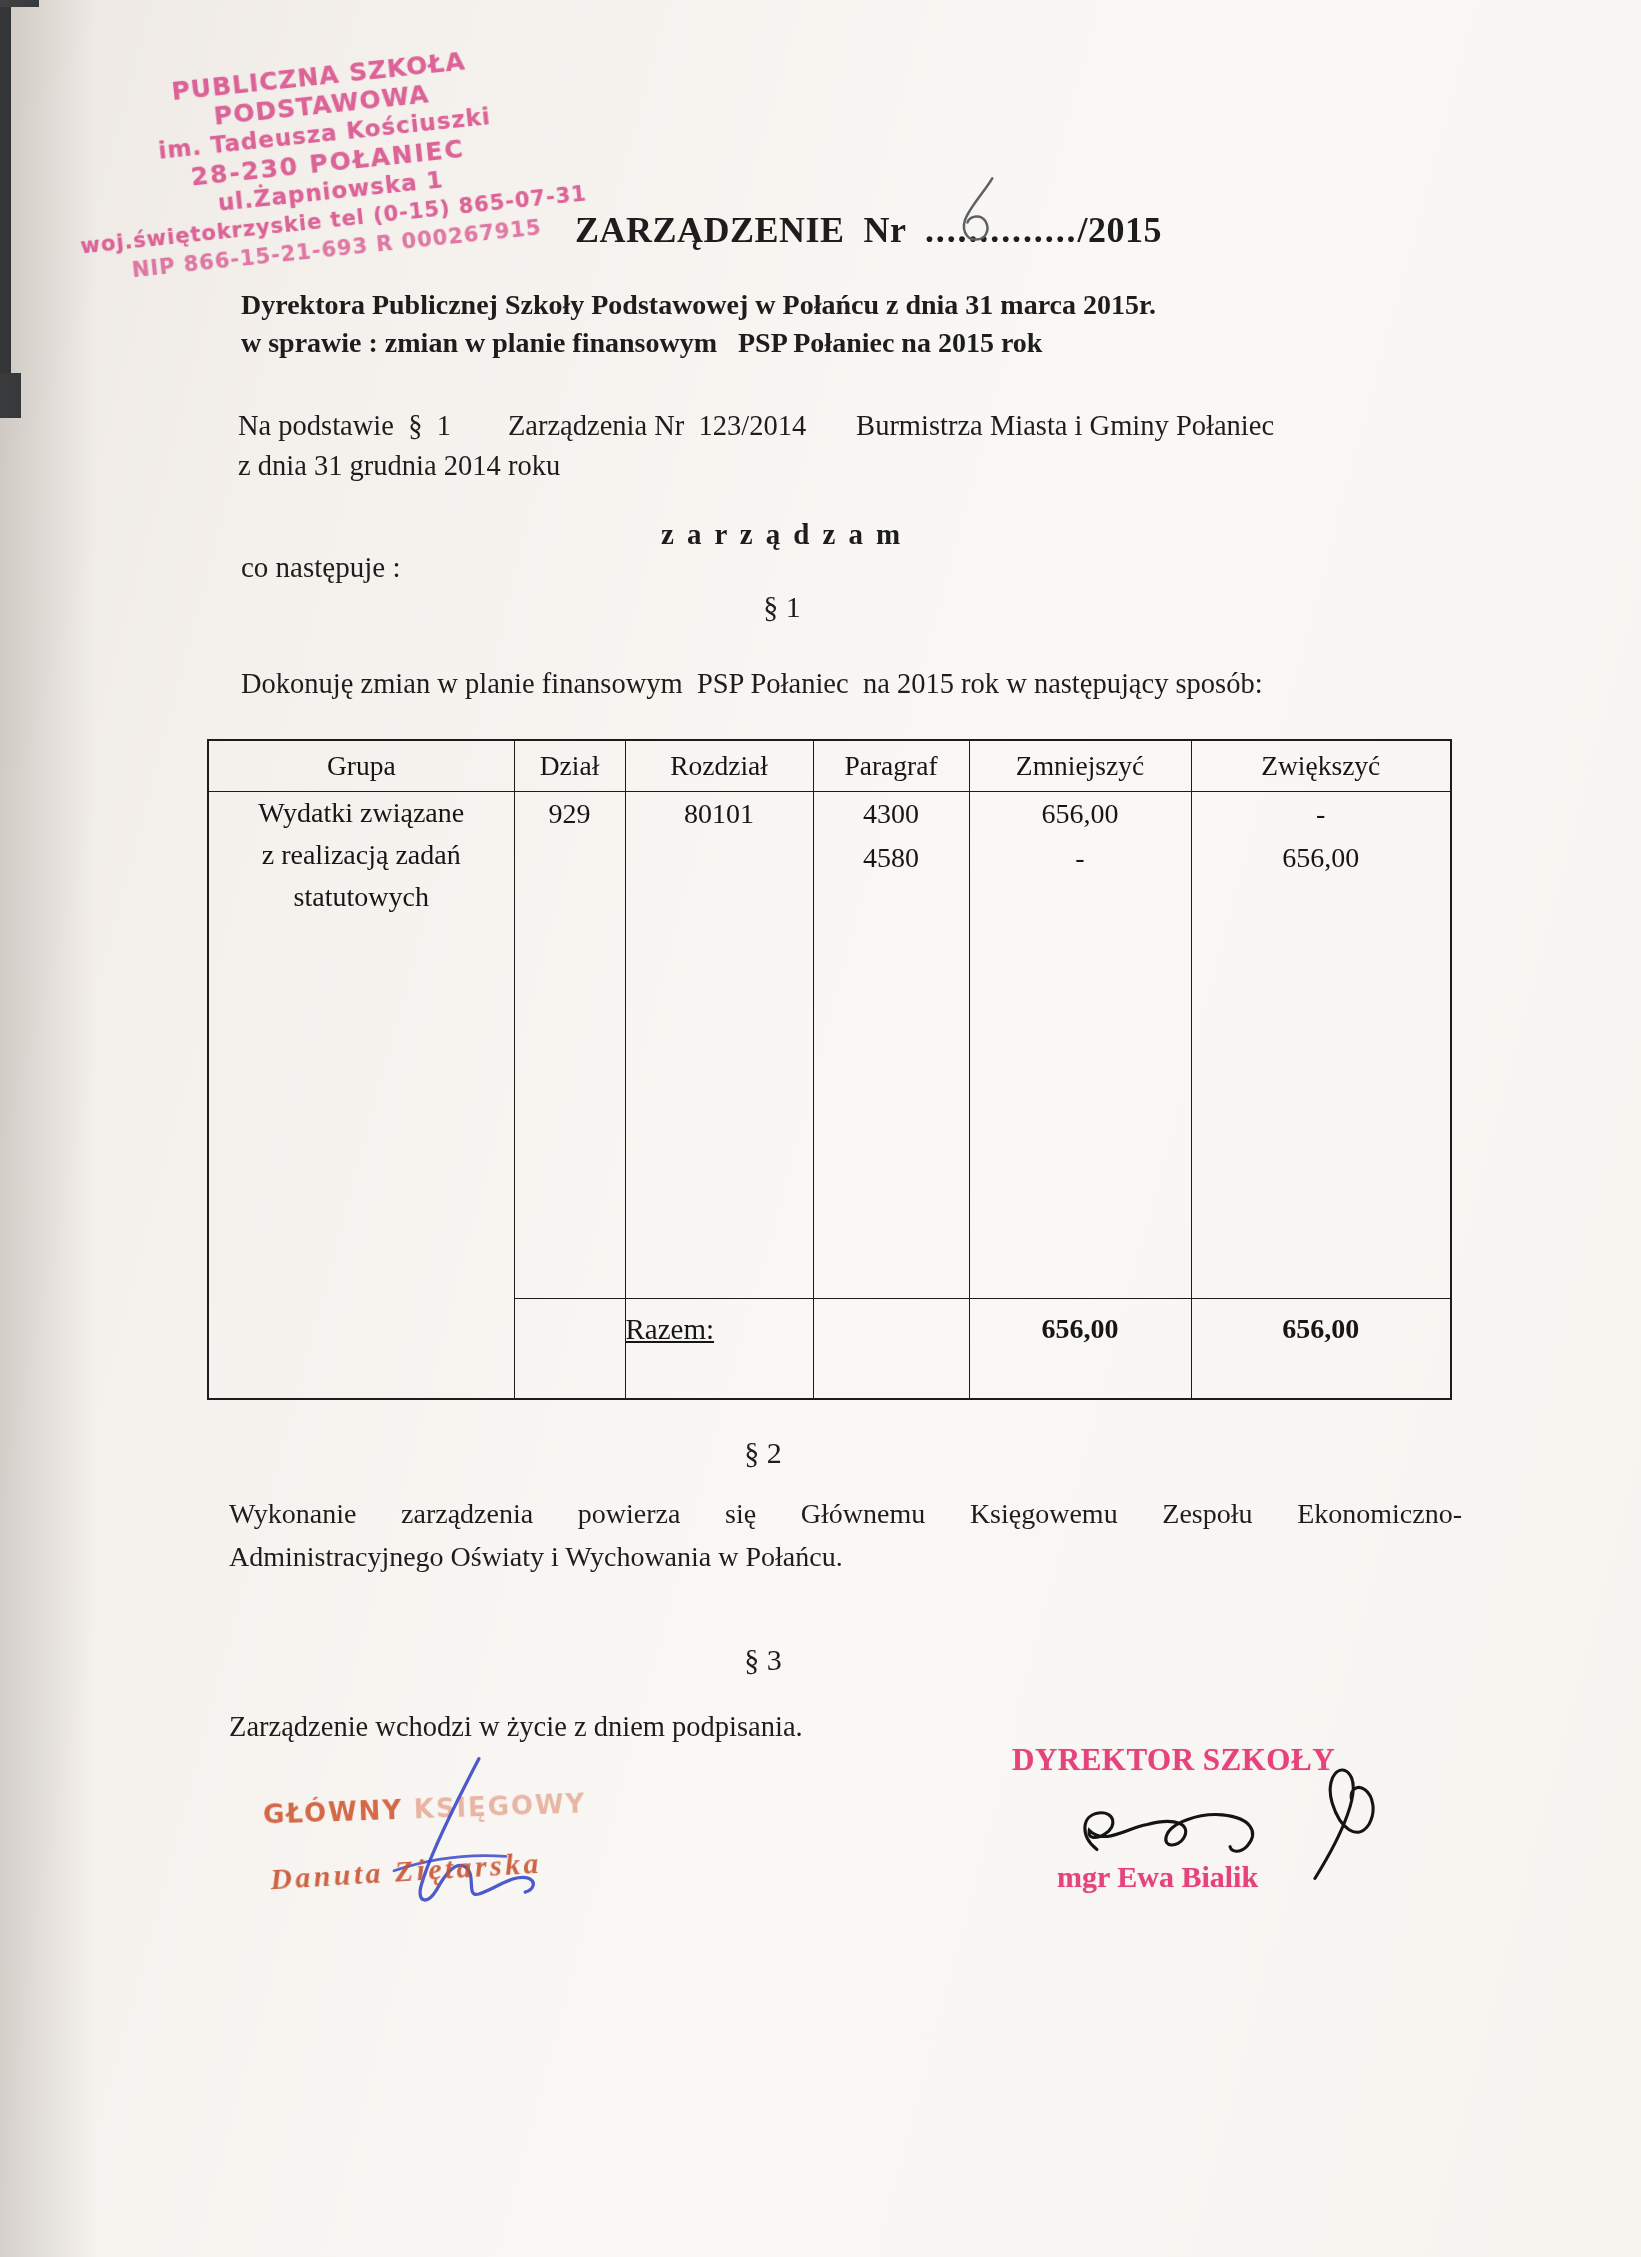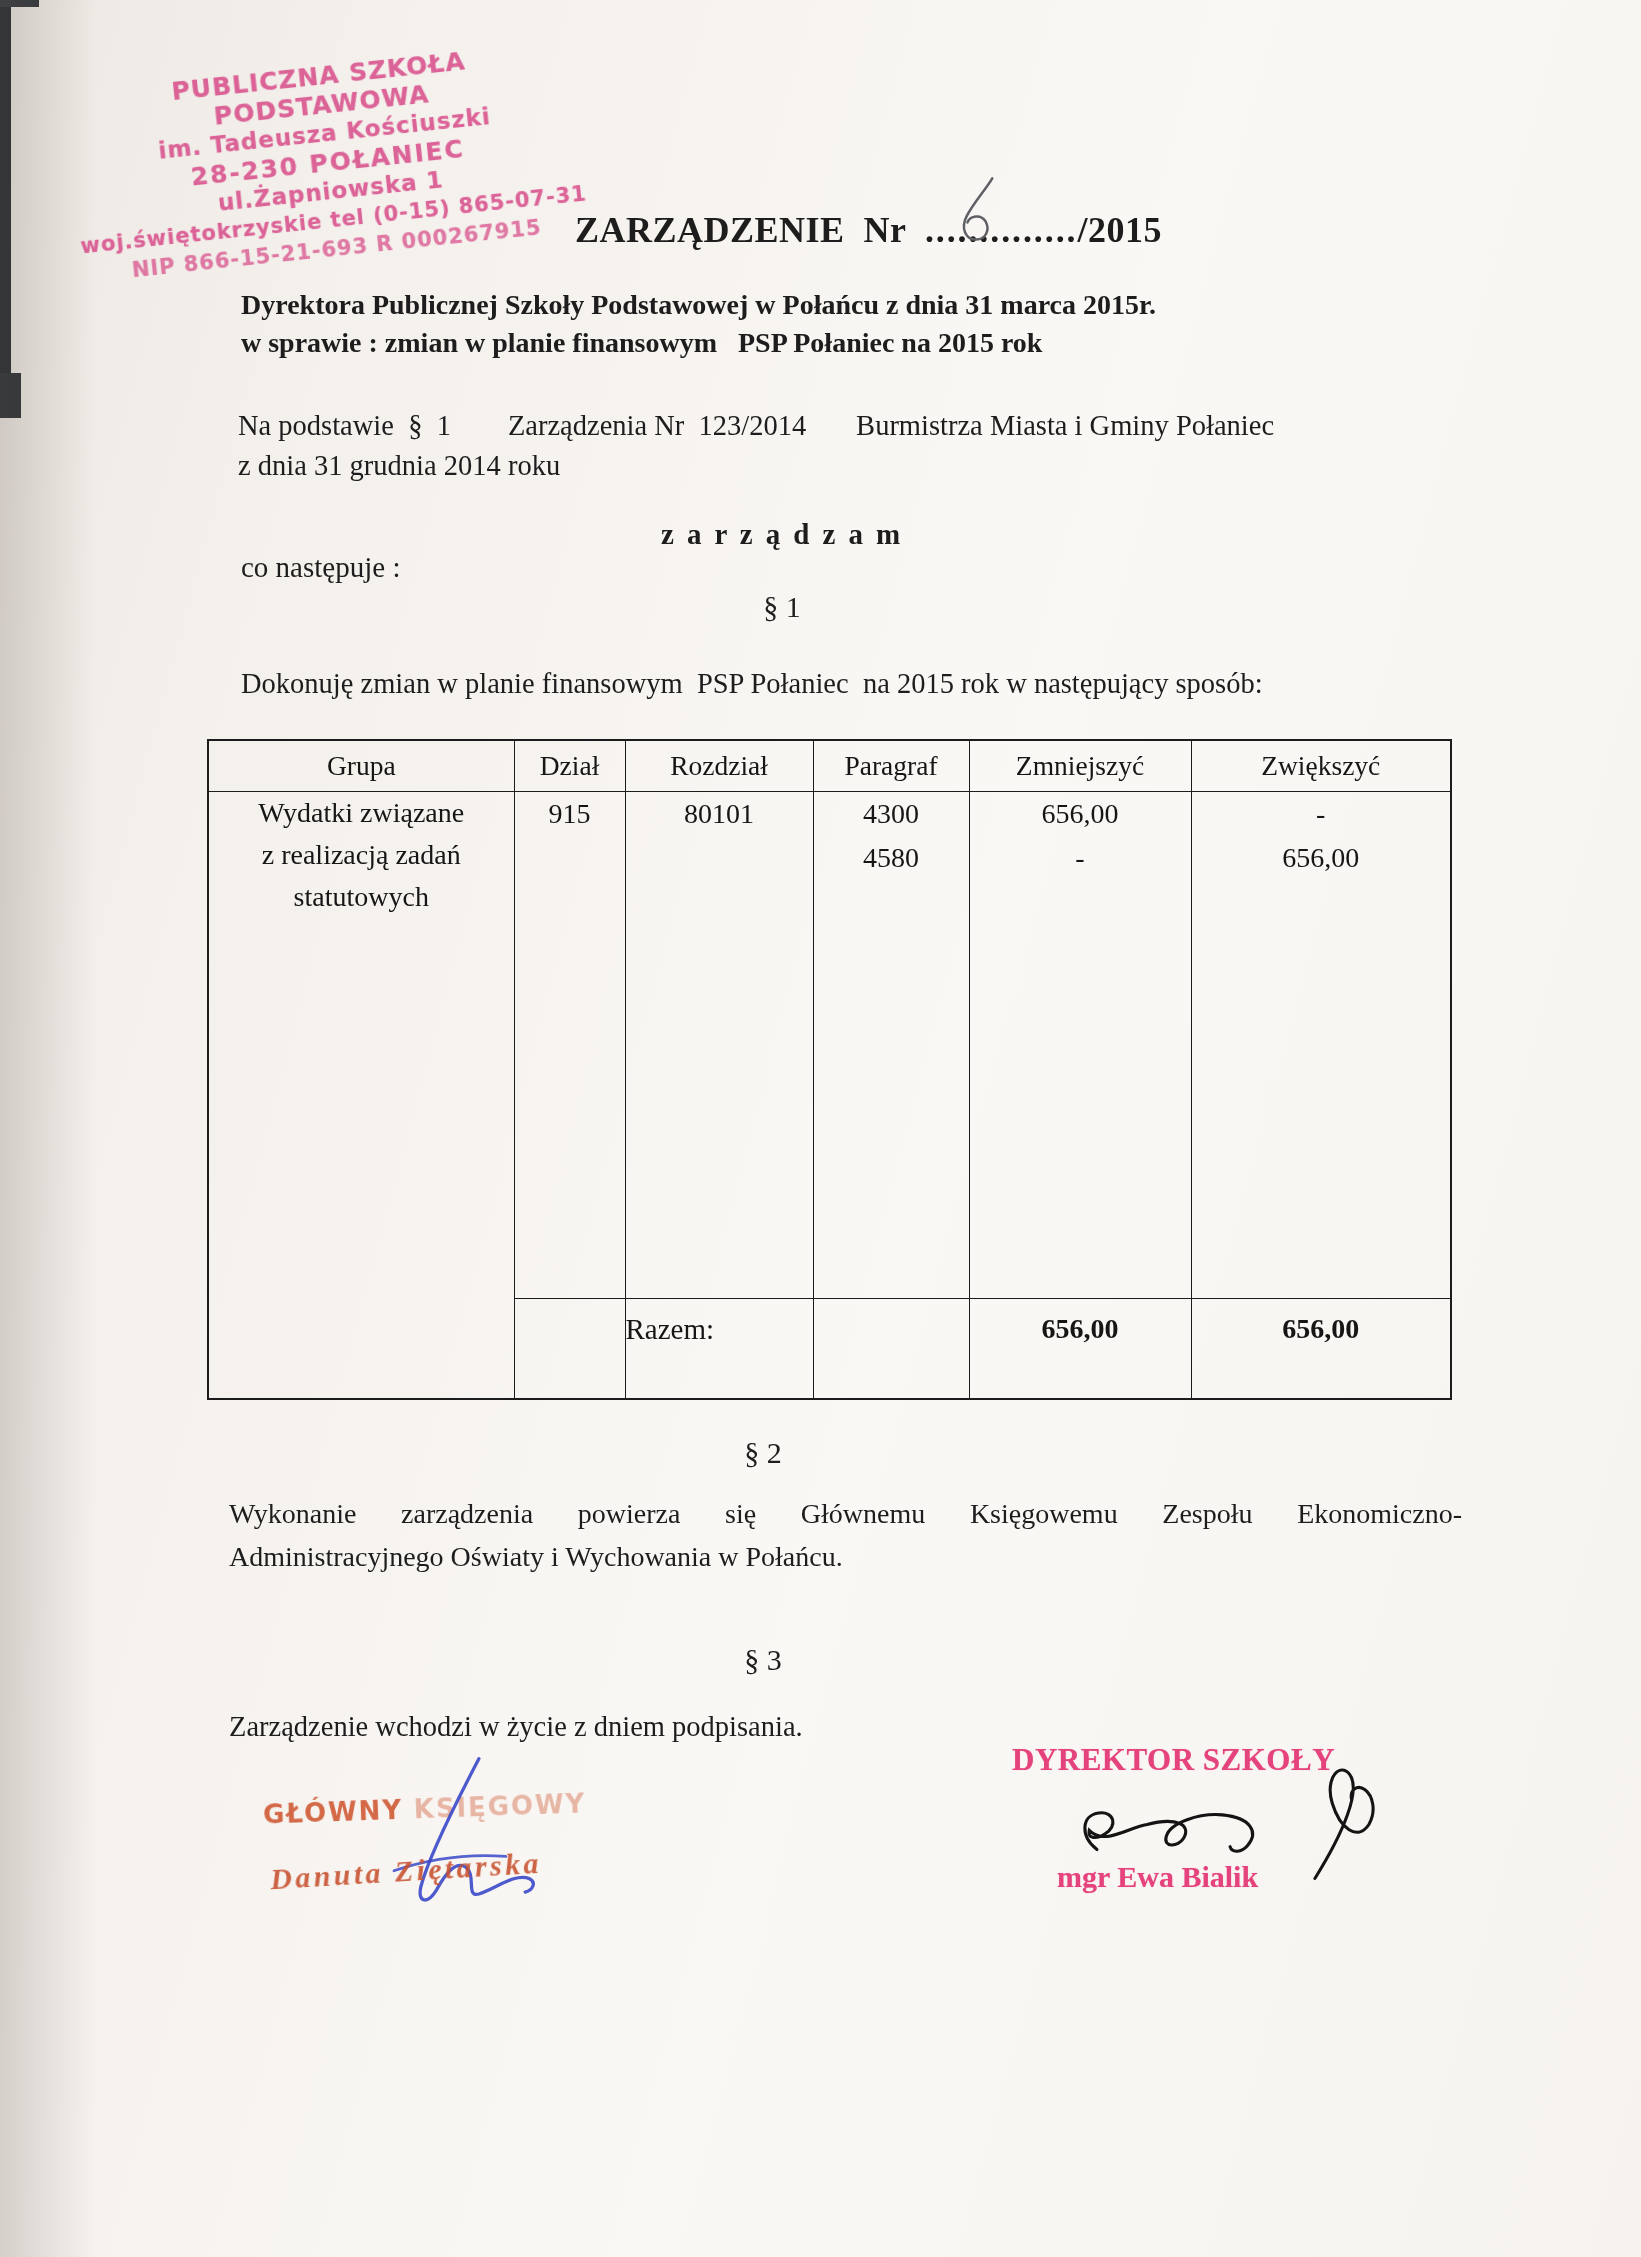--- a/index.html
+++ b/index.html
@@ -49,21 +49,21 @@
   .s3-body{left:229px;top:1711px;width:1062px;font-size:28.5px;}
   
   .changes-table{left:207px;top:739px;border-collapse:collapse;table-layout:fixed;
     font-size:28px;color:#161616;}
   .changes-table td,.changes-table th{border:1.9px solid #1c1c1c;padding:0;vertical-align:top;}
   .changes-table{border:2.9px solid #1c1c1c;}
   .changes-table th{height:50px;font-weight:400;font-size:27.5px;vertical-align:middle;}
   .cell-grupa{text-align:center;padding-top:41px;line-height:42px;}
   .num-cell{text-align:center;padding-top:41px;line-height:44px;}
   .razem-row td{height:85px;padding-top:13.5px;}
-  .razem-label{text-align:left;padding-left:13.5px;font-size:29px;}
+  .razem-label{text-align:left;padding-left:13.5px;font-size:29px;text-decoration:underline;}
   .razem-num{text-align:center;font-weight:700;}
   
   .director-role{left:1012px;top:1742px;width:328px;font-size:31px;font-weight:600;
     color:#e5437d;letter-spacing:0.5px;text-shadow:0 0 1px rgba(229,67,125,.4);}
   .director-name{left:1057px;top:1860px;font-size:30px;font-weight:600;color:#e5437d;
     text-shadow:0 0 1px rgba(229,67,125,.4);}
   .director-ink{left:1062px;top:1757px;}
   .accountant-role{left:263px;top:1794px;transform:rotate(-2deg);
     font-family:"DejaVu Sans","Liberation Sans",sans-serif;font-weight:700;font-size:26px;
     letter-spacing:1.9px;color:#d05a35;opacity:.9;filter:blur(0.3px);}
@@ -132,21 +132,21 @@
     <th>Paragraf</th>
     <th>Zmniejszyć</th>
     <th>Zwiększyć</th>
   </tr>
   <tr style="height:507px">
     <td class="cell-grupa" rowspan="2">
       <div>Wydatki związane</div>
       <div>z realizacją zadań</div>
       <div>statutowych</div>
     </td>
-    <td class="num-cell">915</td>
+    <td class="num-cell">929</td>
     <td class="num-cell">80101</td>
     <td class="num-cell">
       <div>4300</div>
       <div>4580</div>
     </td>
     <td class="num-cell">
       <div>656,00</div>
       <div>-</div>
     </td>
     <td class="num-cell">

